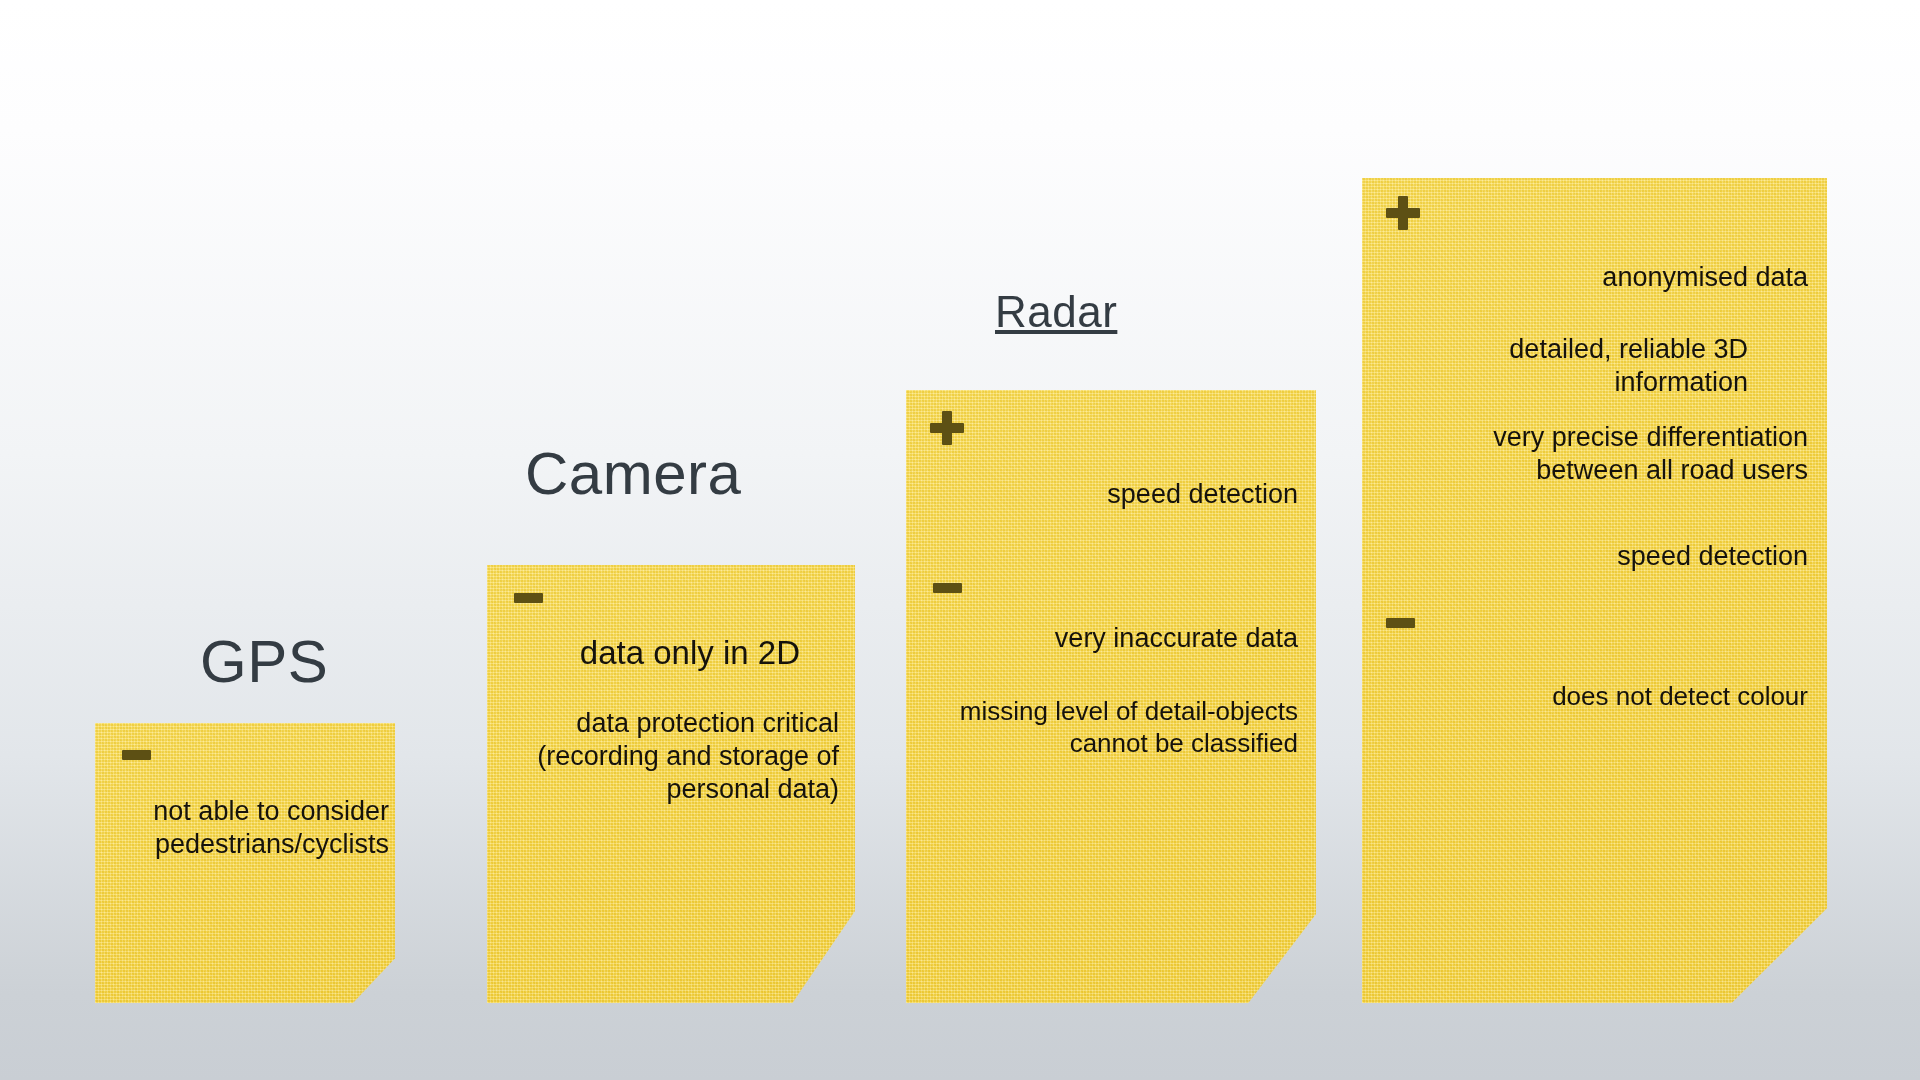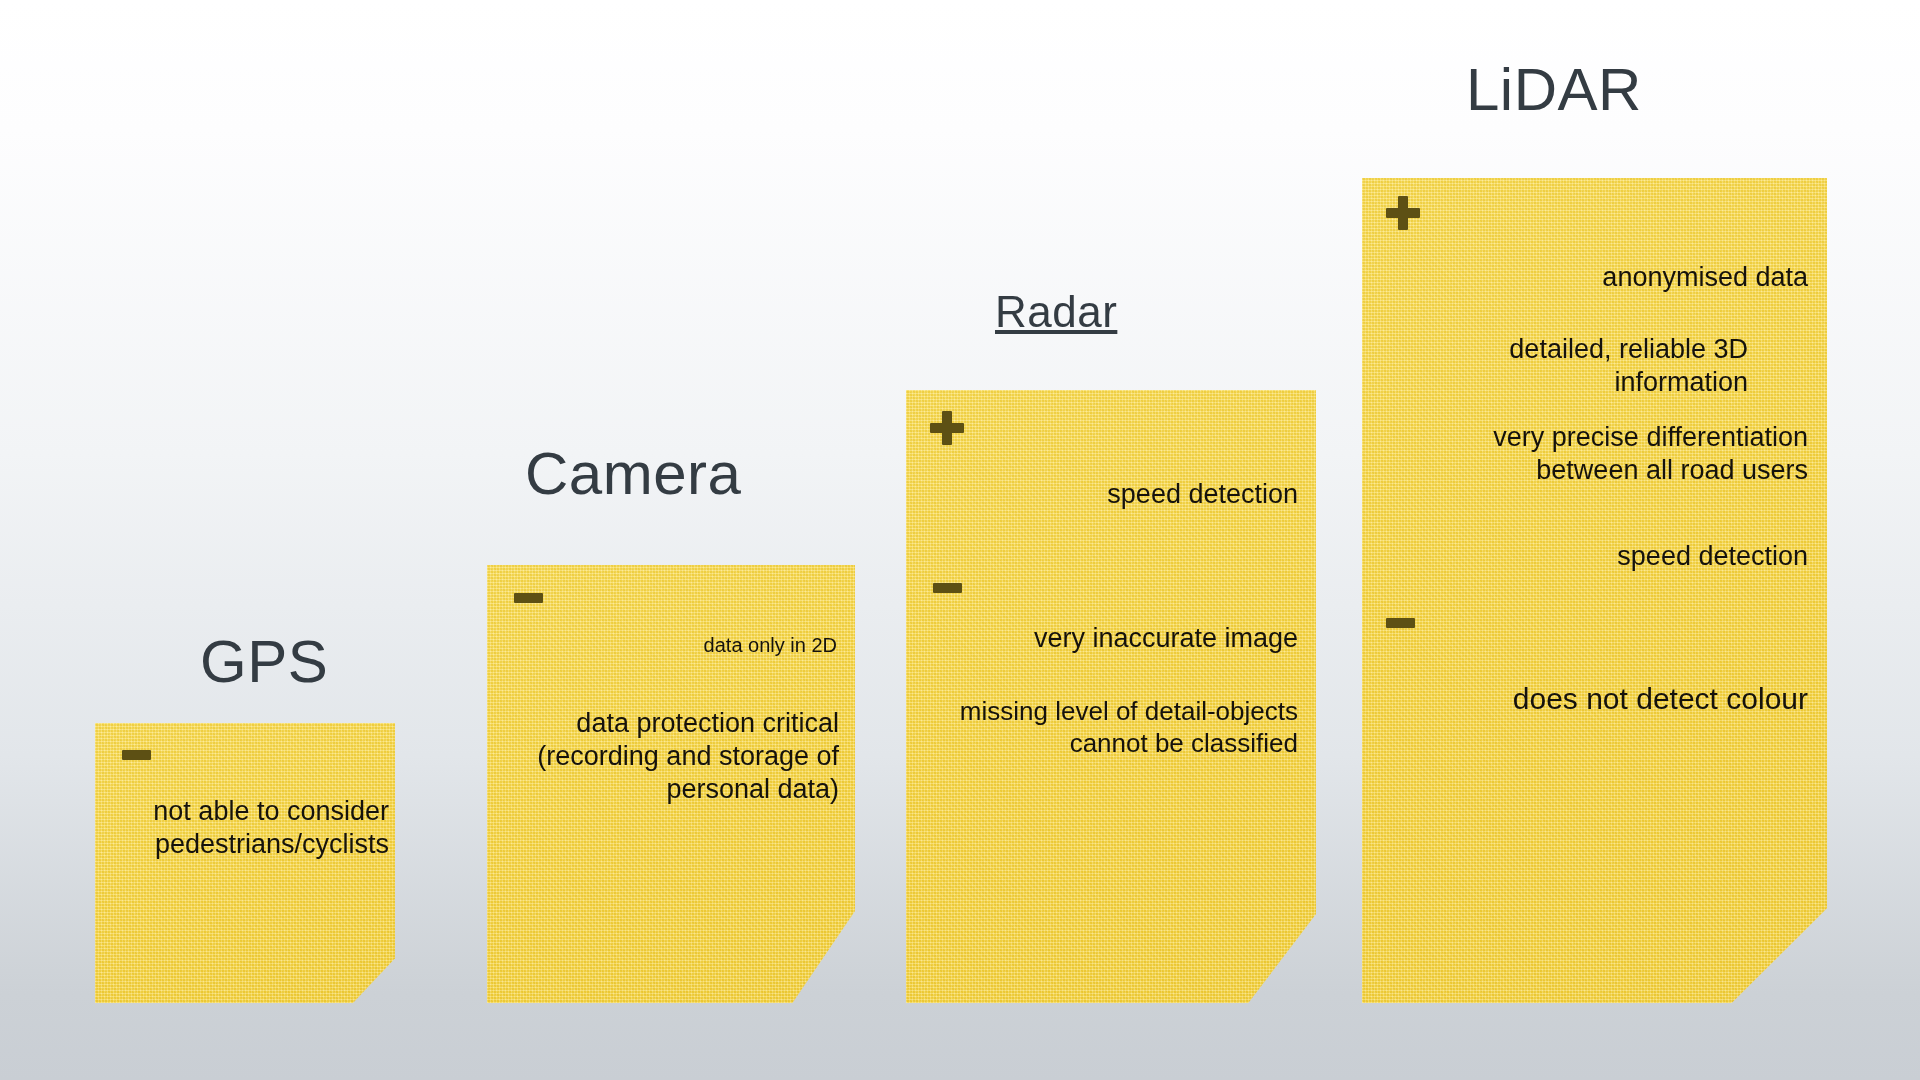--- a/index.html
+++ b/index.html
@@ -116,56 +116,55 @@
   </div>
 
   <div class="card-title" style="left:525px; top:444px; font-size:60px;">Camera</div>
 
   <div class="card" style="left:487px; top:565px; width:368px; height:438px;
               clip-path: polygon(0 0, 100% 0, 100% 79%, 83% 100%, 0 100%);">
     <div class="card-inner">
       <div class="section" style="left:27px; top:28px;">
         <span class="sign sign-minus"></span>
       </div>
-      <div class="item" style="position:absolute; left:26px; top:68px; width:324px; font-size:20px; line-height:1.23;">data only in 2D</div>
+      <div class="item" style="position:absolute; left:26px; top:68px; width:287px; font-size:33px; line-height:1.23;">data only in 2D</div>
       <div class="item" style="position:absolute; left:26px; top:142px; width:326px; font-size:27px; line-height:1.23;">data protection critical (recording and storage of personal data)</div>
     </div>
   </div>
 
   <div class="card-title" style="left:995px; top:290px; font-size:44px;text-decoration:underline;">Radar</div>
 
   <div class="card" style="left:906px; top:390px; width:410px; height:613px;
               clip-path: polygon(0 0, 100% 0, 100% 85.5%, 83.5% 100%, 0 100%);">
     <div class="card-inner">
       <div class="section" style="left:24px; top:21px;">
         <span class="sign sign-plus"></span>
       </div>
       <div class="item" style="position:absolute; left:26px; top:88px; width:366px; font-size:27px; line-height:1.23;">speed detection</div>
 
       <div class="section" style="left:27px; top:193px;">
         <span class="sign sign-minus"></span>
       </div>
-      <div class="item" style="position:absolute; left:26px; top:232px; width:366px; font-size:27px; line-height:1.23;">very inaccurate image</div>
+      <div class="item" style="position:absolute; left:26px; top:232px; width:366px; font-size:27px; line-height:1.23;">very inaccurate data</div>
       <div class="item" style="position:absolute; left:26px; top:306px; width:366px; font-size:26px; line-height:1.23;">missing level of detail-objects cannot be classified</div>
     </div>
   </div>
 
-  <div class="card-title" style="left:1466px; top:60px; font-size:60px;">LiDAR</div>
 
   <div class="card" style="left:1362px; top:178px; width:465px; height:825px;
               clip-path: polygon(0 0, 100% 0, 100% 88.5%, 79.5% 100%, 0 100%);">
     <div class="card-inner">
       <div class="section" style="left:24px; top:18px;">
         <span class="sign sign-plus"></span>
       </div>
       <div class="item" style="position:absolute; left:26px; top:83px; width:420px; font-size:27px; line-height:1.23;">anonymised data</div>
       <div class="item" style="position:absolute; left:26px; top:155px; width:360px; font-size:27px; line-height:1.23;">detailed, reliable 3D information</div>
       <div class="item" style="position:absolute; left:26px; top:243px; width:420px; font-size:27px; line-height:1.23;">very precise differentiation between all road users</div>
       <div class="item" style="position:absolute; left:26px; top:362px; width:420px; font-size:27px; line-height:1.23;">speed detection</div>
 
       <div class="section" style="left:24px; top:440px;">
         <span class="sign sign-minus"></span>
       </div>
-      <div class="item" style="position:absolute; left:26px; top:503px; width:420px; font-size:30px; line-height:1.23;">does not detect colour</div>
+      <div class="item" style="position:absolute; left:26px; top:503px; width:420px; font-size:26px; line-height:1.23;">does not detect colour</div>
     </div>
   </div>
 
 </div>
 
 </body></html>

